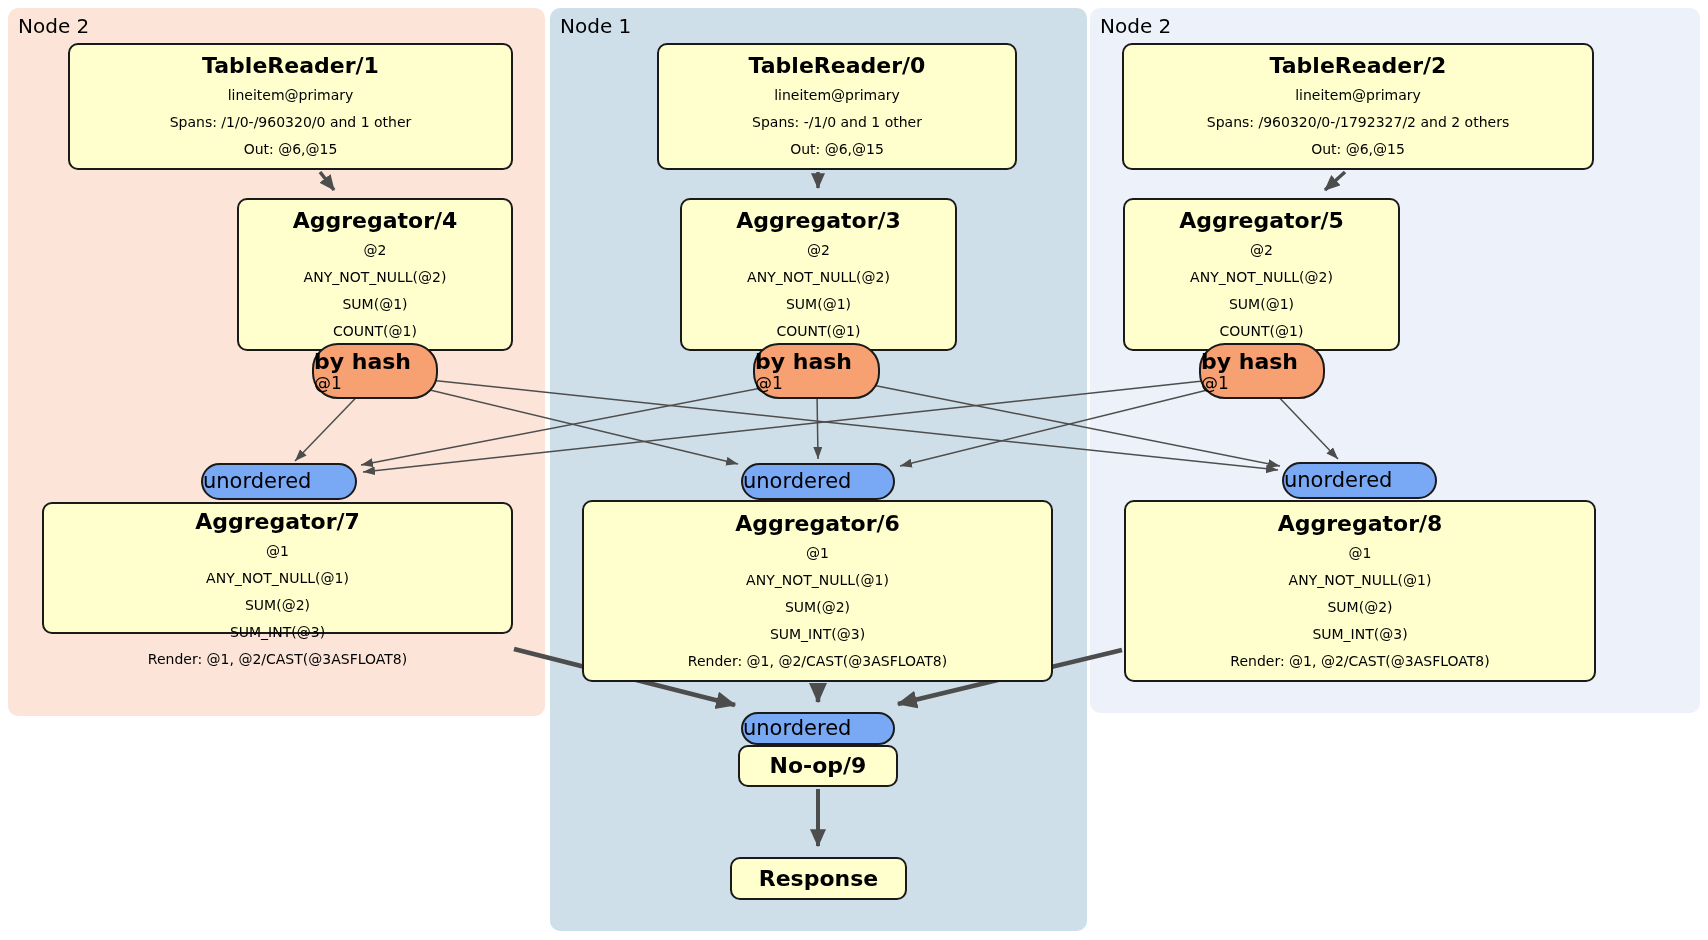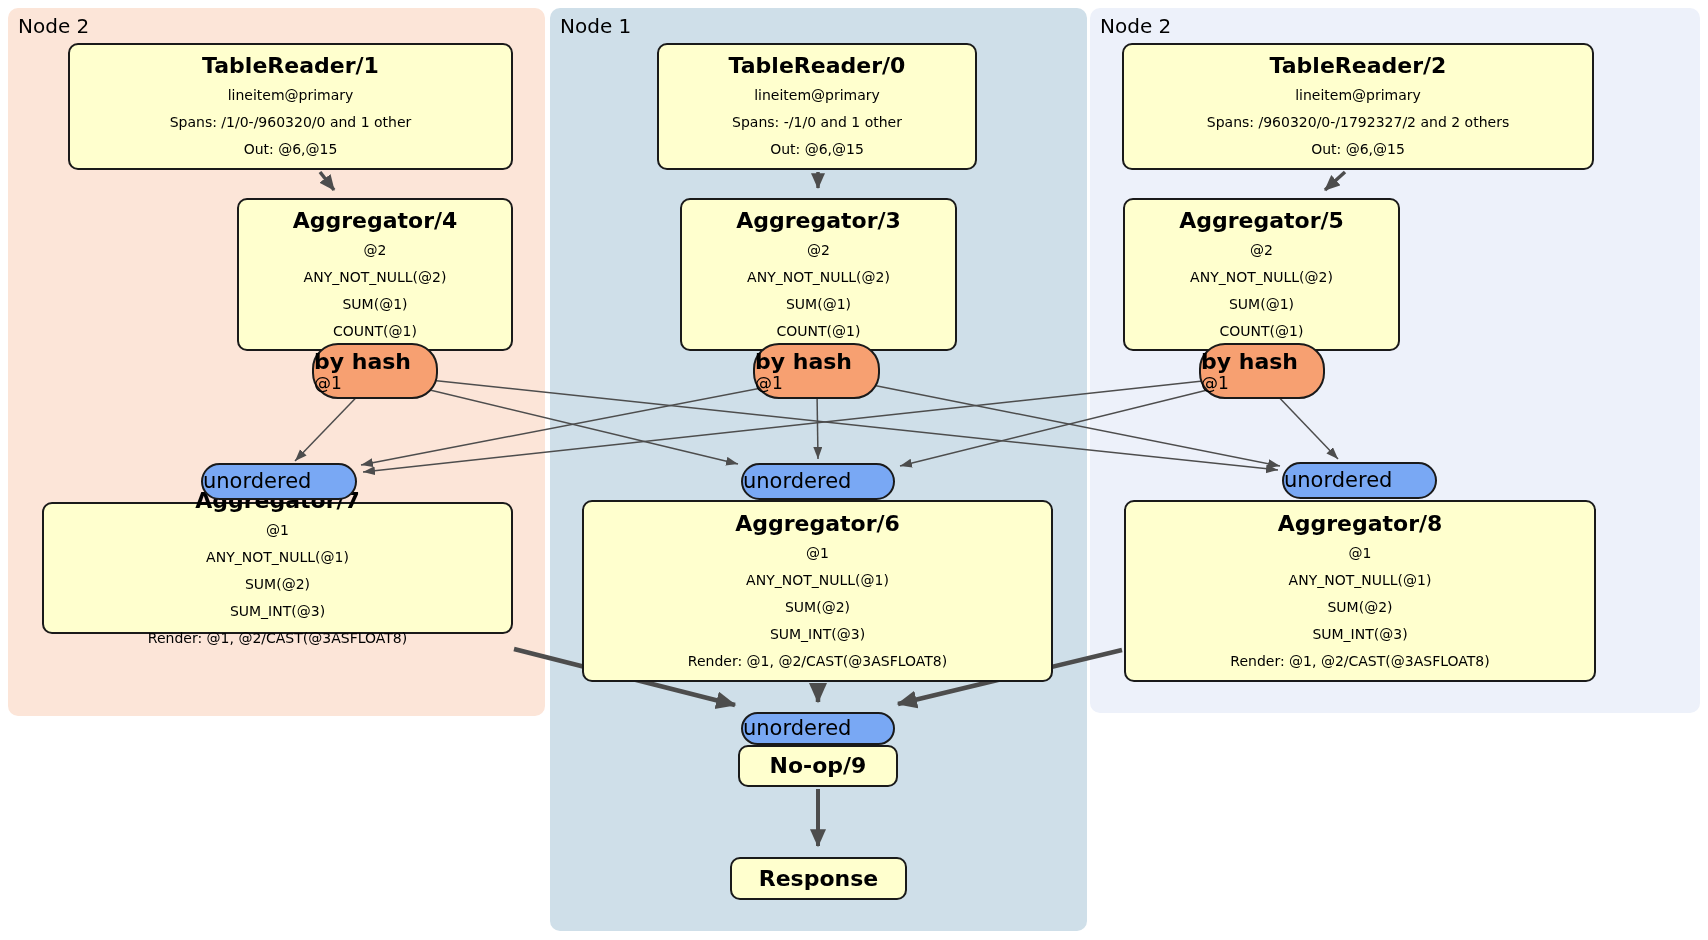--- a/index.html
+++ b/index.html
@@ -91,30 +91,30 @@
 
   <div class="oval oval-orange" style="left:312px;top:343px;width:126px;height:56px;">
     <div class="oval-title">by hash</div>
     <div class="oval-sub">@1</div>
   </div>
 
   <div class="oval oval-blue" style="left:201px;top:463px;width:156px;height:37px;">
     <div class="oval-stream">unordered</div>
   </div>
 
-  <div class="pbox" style="left:42px;top:502px;width:471px;height:132px;">
+  <div class="pbox" style="left:42px;top:502px;width:471px;height:132px;justify-content:space-between;">
     <div class="ptitle">Aggregator/7</div>
     <div class="prow">@1</div>
     <div class="prow">ANY_NOT_NULL(@1)</div>
     <div class="prow">SUM(@2)</div>
     <div class="prow">SUM_INT(@3)</div>
     <div class="prow">Render: @1, @2/CAST(@3ASFLOAT8)</div>
   </div>
 
-  <div class="pbox" style="left:657px;top:43px;width:320px;height:127px;">
+  <div class="pbox" style="left:657px;top:43px;width:360px;height:127px;">
     <div class="ptitle">TableReader/0</div>
     <div class="prow">lineitem@primary</div>
     <div class="prow">Spans: -/1/0 and 1 other</div>
     <div class="prow">Out: @6,@15</div>
   </div>
 
   <div class="pbox" style="left:680px;top:198px;width:277px;height:153px;">
     <div class="ptitle">Aggregator/3</div>
     <div class="prow">@2</div>
     <div class="prow">ANY_NOT_NULL(@2)</div>

